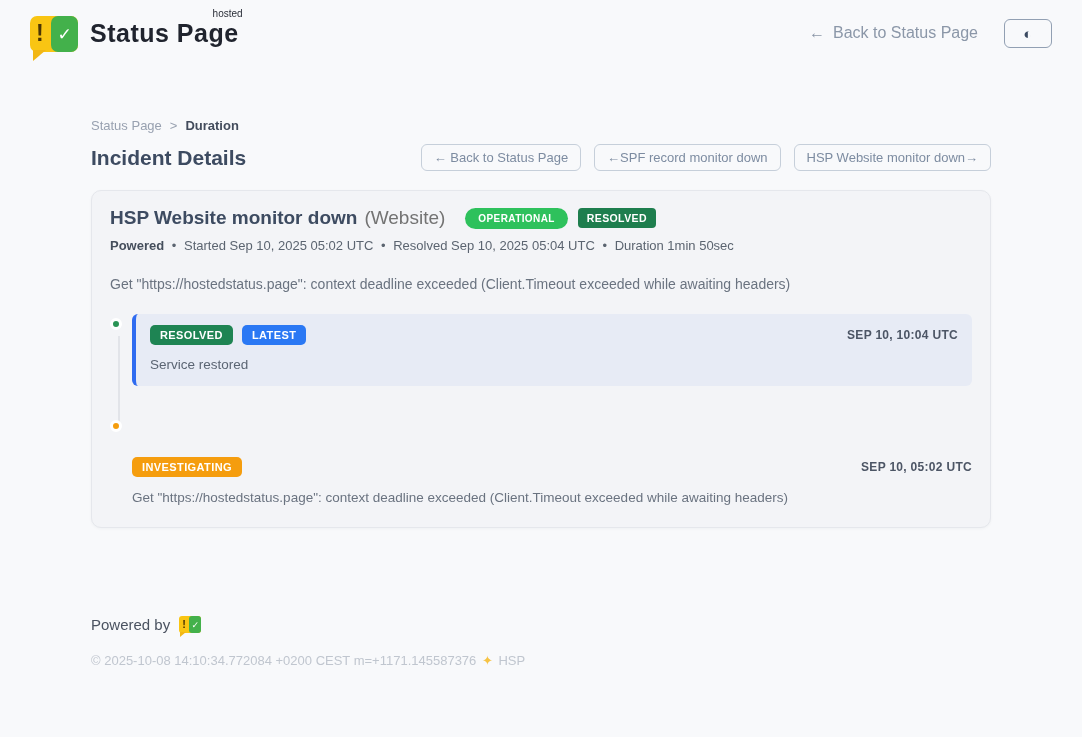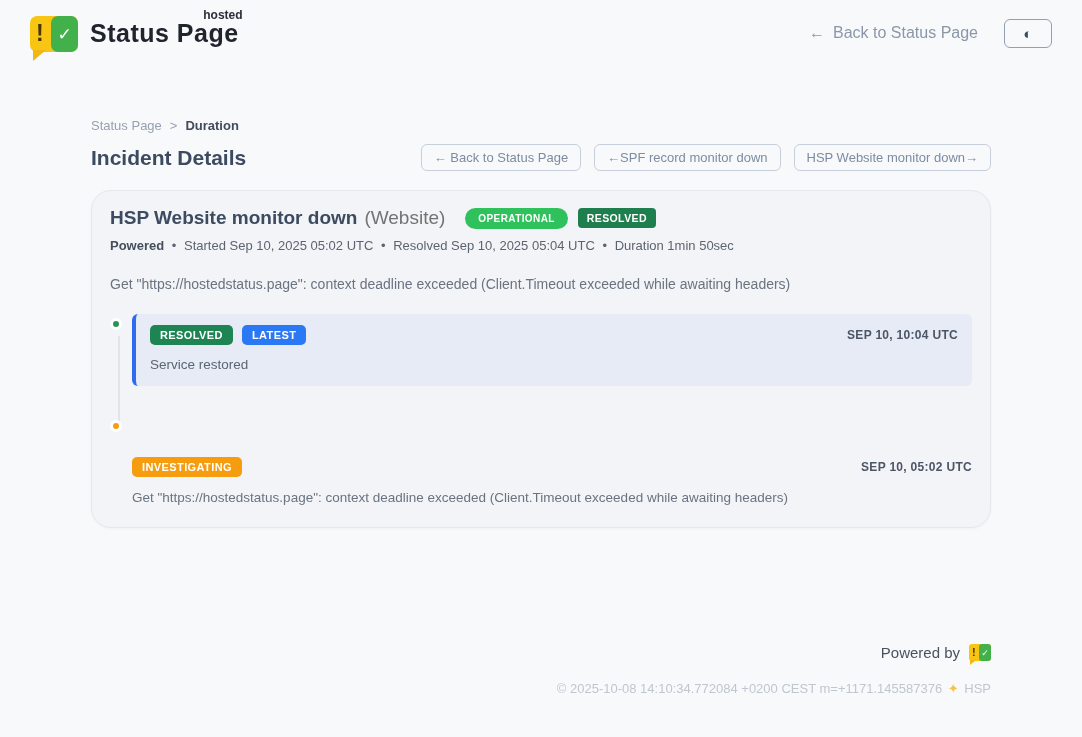--- a/index.html
+++ b/index.html
@@ -18,38 +18,38 @@
   .logo-bubble { position:relative; width:48px; height:36px; margin-top:2px; }
   .bubble-yellow { position:absolute; inset:0; background:#f9c513; border-radius:7px; }
   .bubble-tail { position:absolute; left:3px; bottom:-9px; width:0; height:0;
     border-top:11px solid #f2b715; border-right:13px solid transparent; }
   .bubble-mark { position:absolute; left:6px; top:4px; font-size:23px; font-weight:bold; color:#4a3505; }
   .bubble-green { position:absolute; right:0; top:0; bottom:0; width:27px; background:#43b14b;
     border-radius:7px; display:flex; align-items:center; justify-content:center; }
   .bubble-check { color:#fff; font-size:17px; font-weight:bold; }
   .logo-text-wrap { position:relative; }
   .logo-text { font-size:25px; font-weight:bold; color:#20242e; letter-spacing:0.5px; }
-  .logo-sup { position:absolute; right:-4px; top:-11px; font-size:12px; font-weight:bold; color:#2a2e38; }
+  .logo-sup { position:absolute; right:-4px; top:-11px; font-size:10px; font-weight:normal; color:#2a2e38; }
   .header-right { display:flex; align-items:center; gap:26px; }
   .back-link { display:flex; align-items:center; gap:8px; color:#8b97a8; font-size:16px; cursor:pointer; text-decoration:none; }
   .theme-toggle { width:48px; height:29px; border:1px solid #92a0b3; border-radius:6px; background:transparent;
     display:flex; align-items:center; justify-content:center; cursor:pointer; }
   .theme-toggle-icon { font-size:15px; color:#3b4a61; line-height:1; }
 
   
   .breadcrumb { margin-top:66px; font-size:13px; color:#98a1b0; display:flex; gap:8px; align-items:center; }
   .breadcrumb .current { color:#434c5c; font-weight:bold; }
   .title-row { display:flex; justify-content:space-between; align-items:center; margin-top:11px; }
   .page-title { font-size:21px; font-weight:bold; color:#3d4b61; }
   .nav-buttons { display:flex; gap:13px; }
   .nav-btn { padding:5px 12px; border:1px solid #c6cfda; border-radius:6px; background:transparent;
     font-size:13px; color:#7d8ca1; cursor:pointer; font-family:inherit; white-space:nowrap; }
 
   
-  .card { margin-top:19px; background:#f3f4f7; border:1px solid #e5e7ec; border-radius:20px;
+  .card { margin-top:19px; background:#f3f4f7; border:1px solid #e5e7ec; border-radius:10px;
     padding:16px 18px 22px 18px; box-shadow:0 1px 3px rgba(30,40,60,0.04); }
   .card-title-row { display:flex; align-items:center; }
   .incident-title { font-size:19px; font-weight:bold; color:#3d4b61; }
   .incident-component { font-size:19px; color:#737373; margin-left:7px; }
   .badge { color:#fff; font-weight:bold; letter-spacing:0.4px; white-space:nowrap; }
   .badge-operational { background:#2ec15c; font-size:10px; padding:5px 13px; border-radius:999px; margin-left:20px; }
   .badge-resolved-top { background:#1e7e4e; font-size:10.5px; padding:4px 9px; border-radius:4px; margin-left:10px; }
   .meta-line { margin-top:9px; font-size:13px; color:#5b6470; }
   .meta-line .meta-component { font-weight:bold; color:#454e5c; }
   .meta-sep { margin:0 4px; }
@@ -68,21 +68,21 @@
   .entry-plain { padding-top:1px;margin-top:40px; }
   .entry-head { display:flex; align-items:center; gap:9px; }
   .badge-resolved { background:#1e8453; font-size:11px; padding:4px 10px; border-radius:5px; }
   .badge-latest { background:#2a78f4; font-size:11px; padding:4px 10px; border-radius:5px; }
   .badge-investigating { background:#f59d0e; font-size:11px; padding:4px 10px; border-radius:5px; }
   .entry-timestamp { margin-left:auto; font-size:12px; font-weight:bold; color:#4c5565; letter-spacing:0.3px; }
   .entry-message { margin-top:12px; font-size:13.5px; color:#5b6573; }
   .entry-plain .entry-message { margin-top:13px; color:#6a7380; }
 
   
-  .footer { text-align:right; margin-top:116px; }
+  .footer { text-align:left; margin-top:88px; }
   .powered { display:inline-flex; align-items:center; gap:9px; font-size:15px; color:#4a5260; }
   .mini-bubble { position:relative; width:22px; height:17px; }
   .mini-yellow { position:absolute; inset:0; background:#f9c513; border-radius:3px; }
   .mini-tail { position:absolute; left:1px; bottom:-4px; width:0; height:0;
     border-top:5px solid #f2b715; border-right:6px solid transparent; }
   .mini-mark { position:absolute; left:3px; top:2px; font-size:11px; font-weight:bold; color:#4a3505; }
   .mini-green { position:absolute; right:0; top:0; bottom:0; width:12px; background:#43b14b;
     border-radius:3px; display:flex; align-items:center; justify-content:center; }
   .mini-check { color:#fff; font-size:9px; font-weight:bold; }
   .copyright { margin-top:19px; font-size:13px; color:#c0c6cf; }

